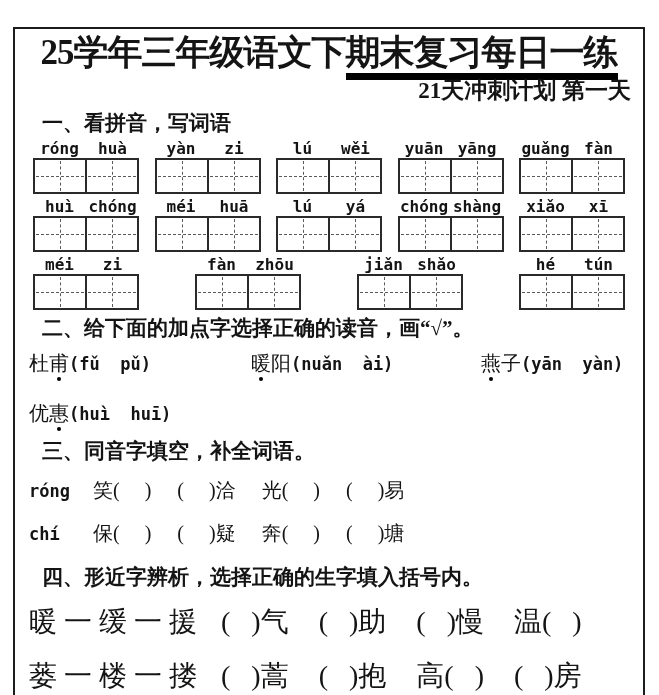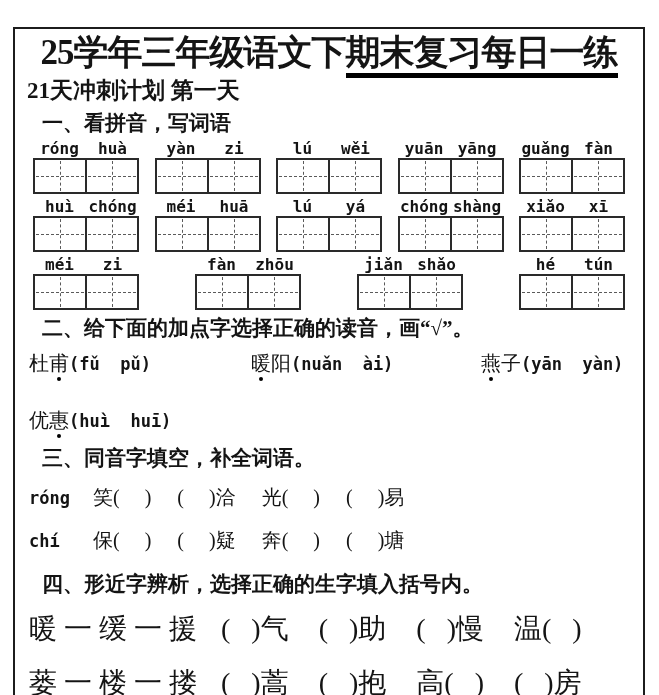--- a/index.html
+++ b/index.html
@@ -23,23 +23,23 @@
     background: #fff;
   }
   .title {
     text-align: center;
     font-size: 35px;
     font-weight: bold;
     white-space: nowrap;
     line-height: 1.2;
     letter-spacing: -1px;
   }
-  .title .u { border-bottom: 5px solid #000000; padding-bottom: 1px; text-align: right; }
+  .title .u { border-bottom: 7px solid #000000; padding-bottom: 1px; text-align: right; }
   .subtitle {
-    text-align: left;
+    text-align: right;
     font-size: 23px;
     font-weight: bold;
     margin-top: 1px;
   }
   .h {
     font-weight: bold;
     font-size: 21px;
     margin: 3px 0 3px 15px;
   }
   
@@ -66,21 +66,21 @@
     border-left:1px dashed #5a5a5a;
   }
   .wcell::after {
     content:""; position:absolute; top:50%; left:1px; right:1px;
     border-top:1px dashed #5a5a5a;
   }
   
   .s2grid {
     display: grid;
     grid-template-columns: 222px 230px auto;
-    row-gap: 30px;
+    row-gap: 23px;
     font-size: 20px;
     margin: 8px 0 10px 2px;
   }
   .item { white-space: nowrap; }
   .reading {
     font-family: "DejaVu Sans Mono", monospace;
     font-size: 17px;
     font-weight: bold;
     white-space: pre;
   }

